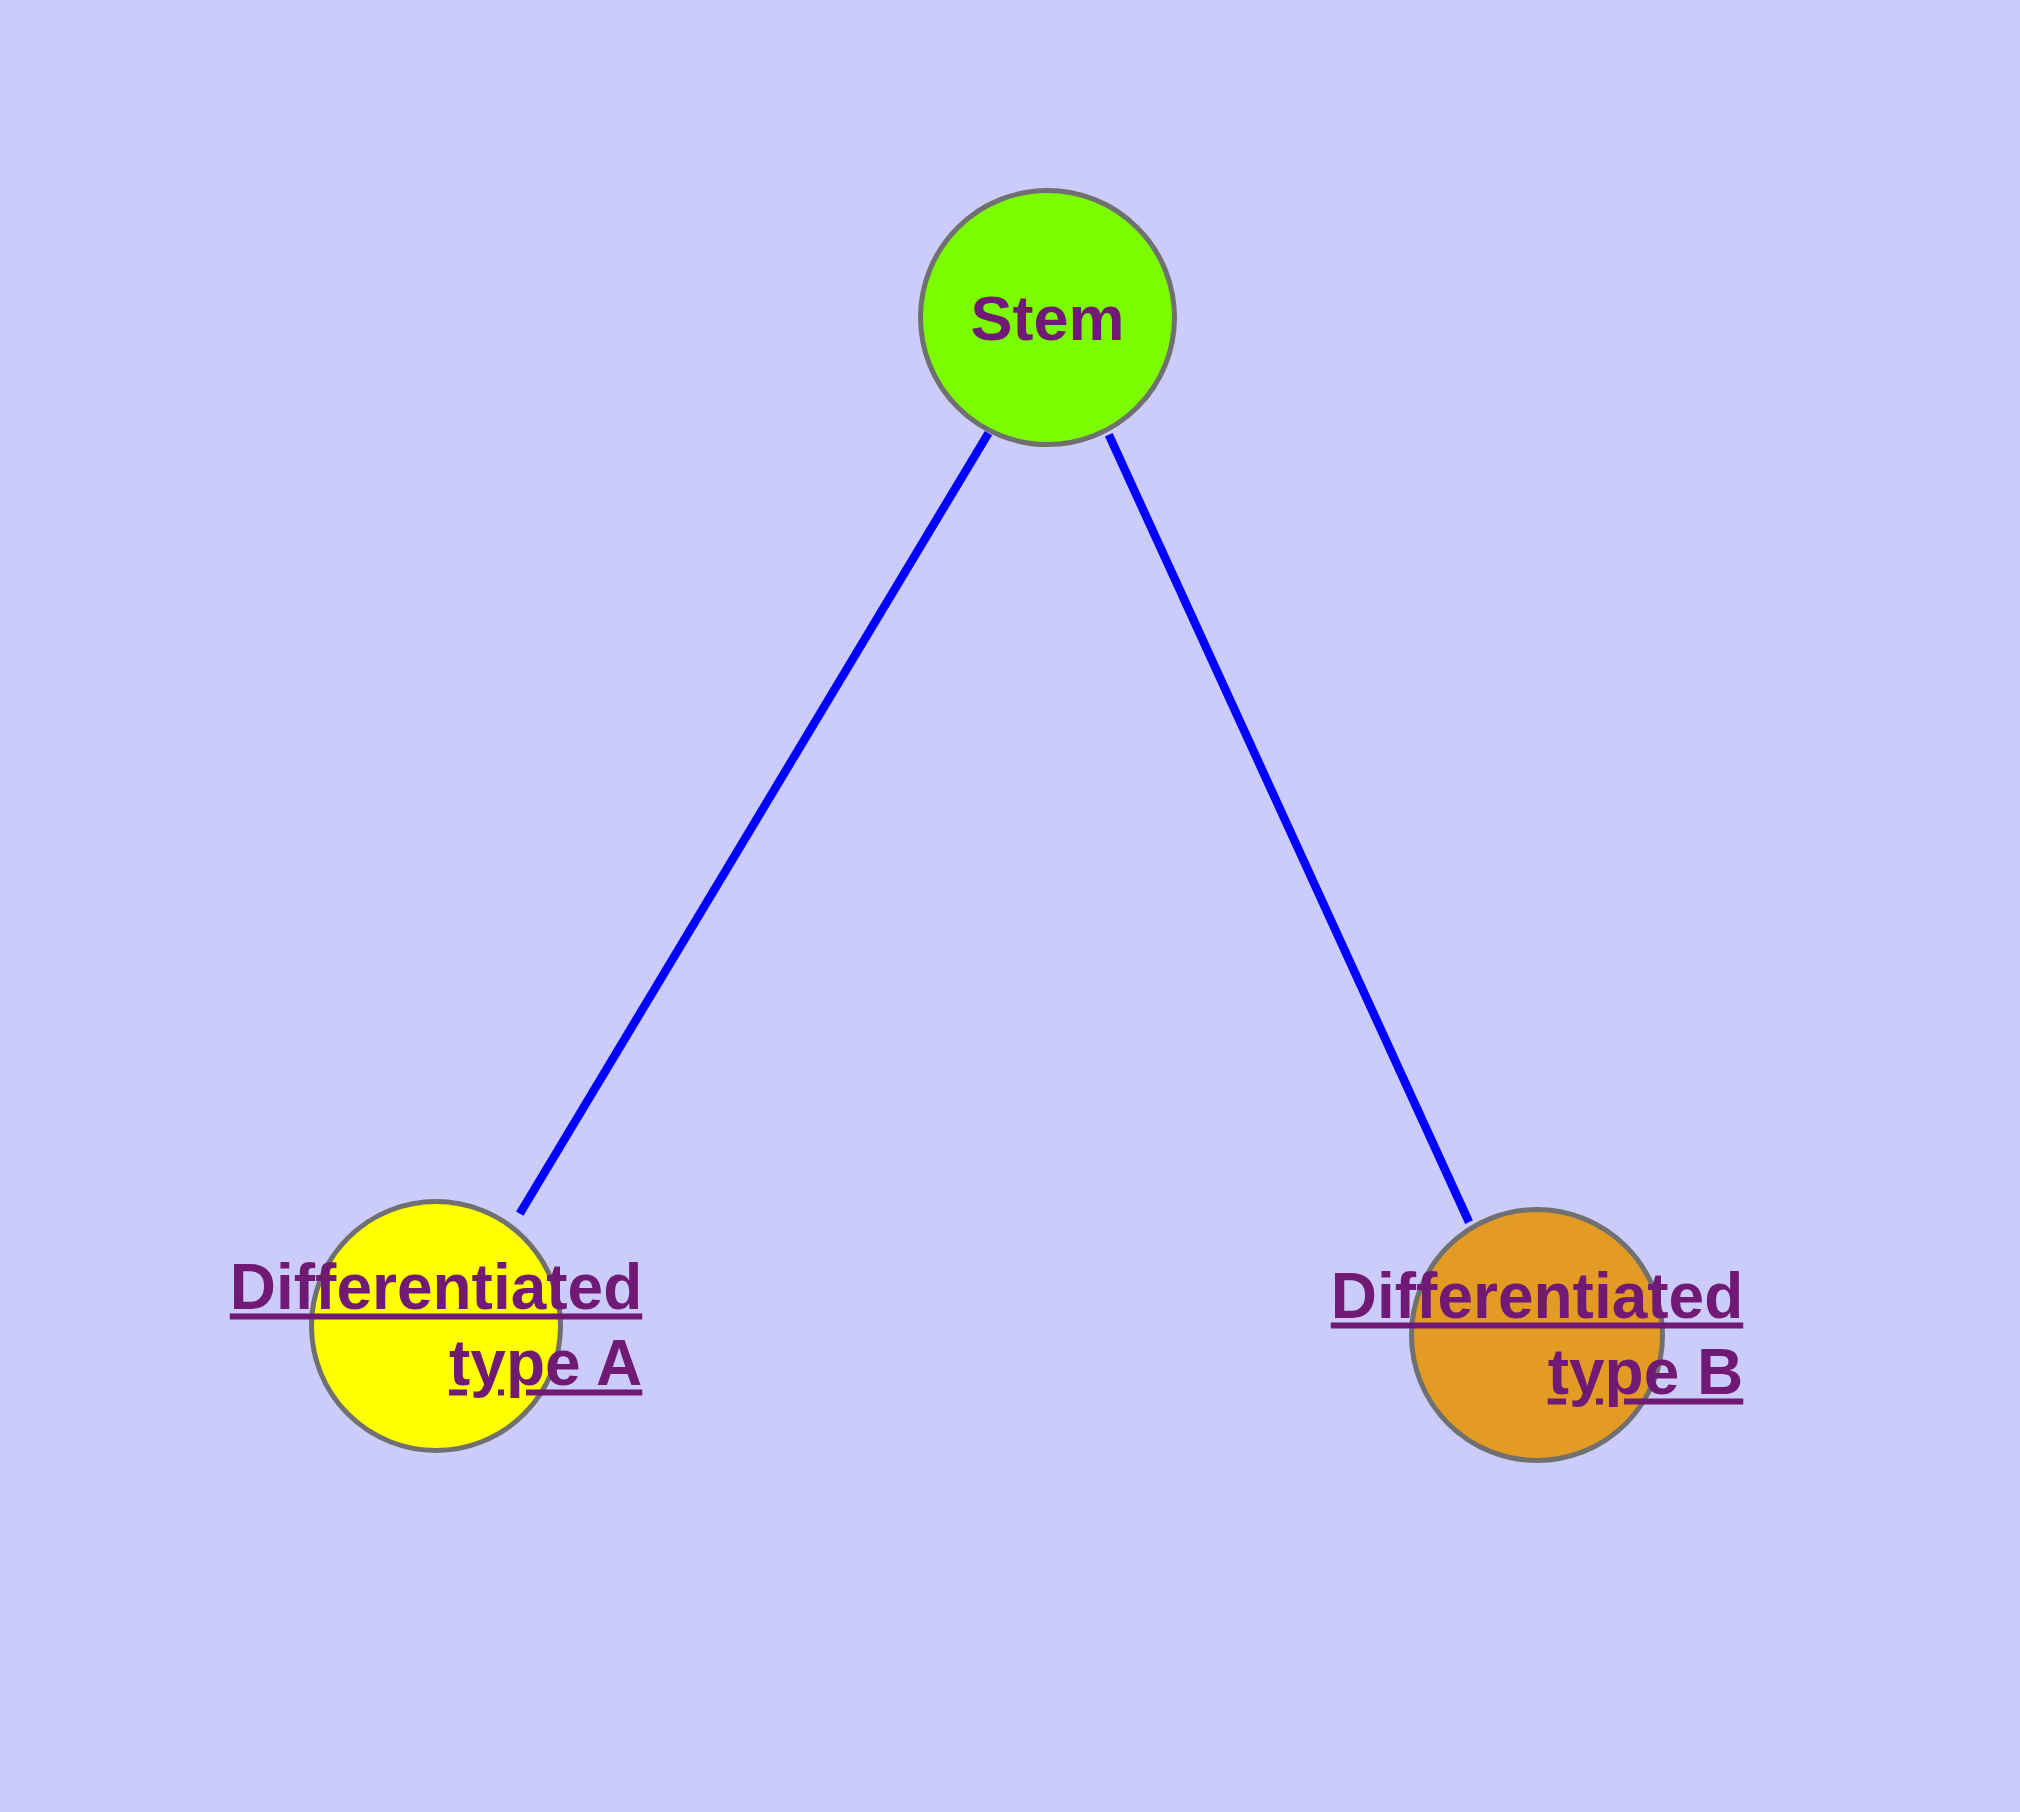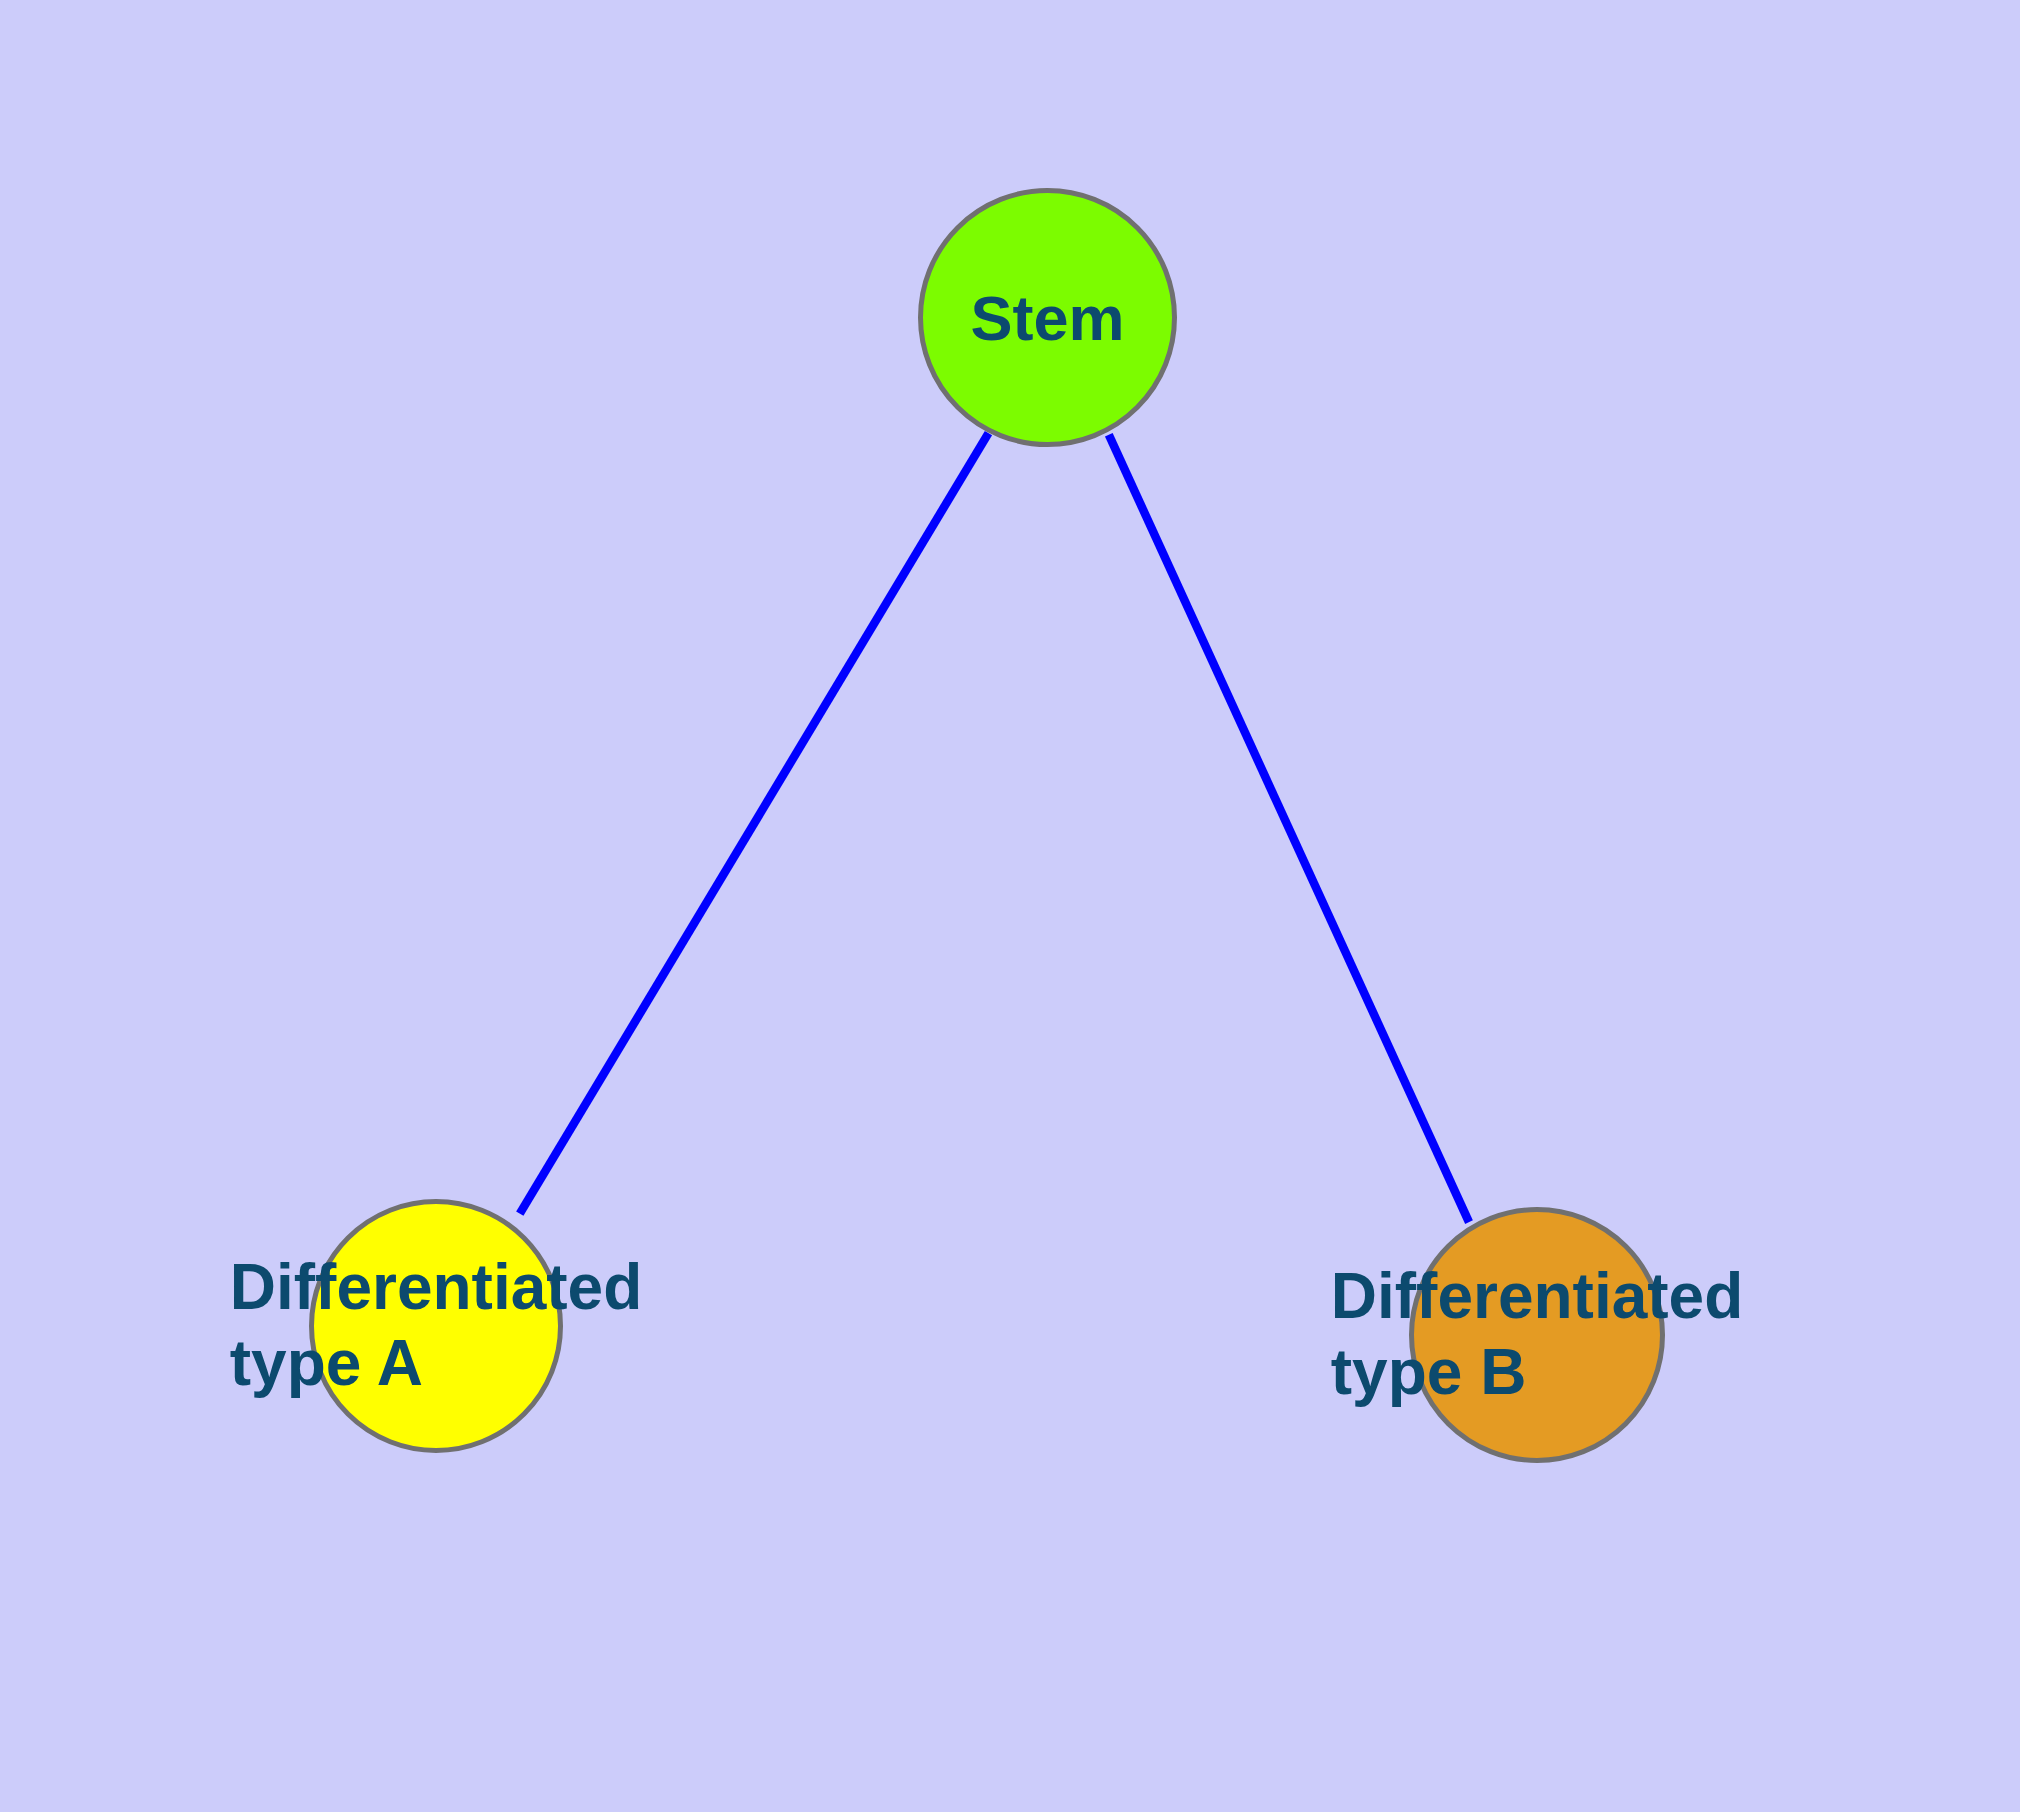--- a/index.html
+++ b/index.html
@@ -32,22 +32,22 @@
     border-radius: 50%;
     box-sizing: border-box;
     border: 5.1px solid #707070;
   }
   .node-label {
     position: absolute;
     left: 50%;
     top: 50%;
     transform: translate(-50%, -50%);
     white-space: nowrap;
-    text-align: left;
-    color: #0c4a6e;
+    text-align: right;
+    color: #701a75;
     font-family: "Liberation Sans", sans-serif;
     font-weight: bold;
     line-height: 1.18;
     pointer-events: none;
   }
   #node-stem {
     left: 918px;
     top: 188px;
     width: 259px;
     height: 259px;
@@ -66,20 +66,21 @@
   #node-diff-b {
     left: 1409px;
     top: 1207px;
     width: 256px;
     height: 256px;
     background: #e49b23;
   }
   #node-diff-a .node-label,
   #node-diff-b .node-label {
     font-size: 64px;
+    text-decoration: underline;
   }
 </style>
 </head>
 <body>
 
 <div id="graph-canvas">
 
   <svg id="edge-layer" viewBox="0 0 2384 2138">
     <line x1="1166" y1="511" x2="613" y2="1432" stroke="#0000ff" stroke-width="10" stroke-linecap="butt"></line>
     <line x1="1308" y1="513" x2="1733" y2="1442" stroke="#0000ff" stroke-width="10" stroke-linecap="butt"></line>

